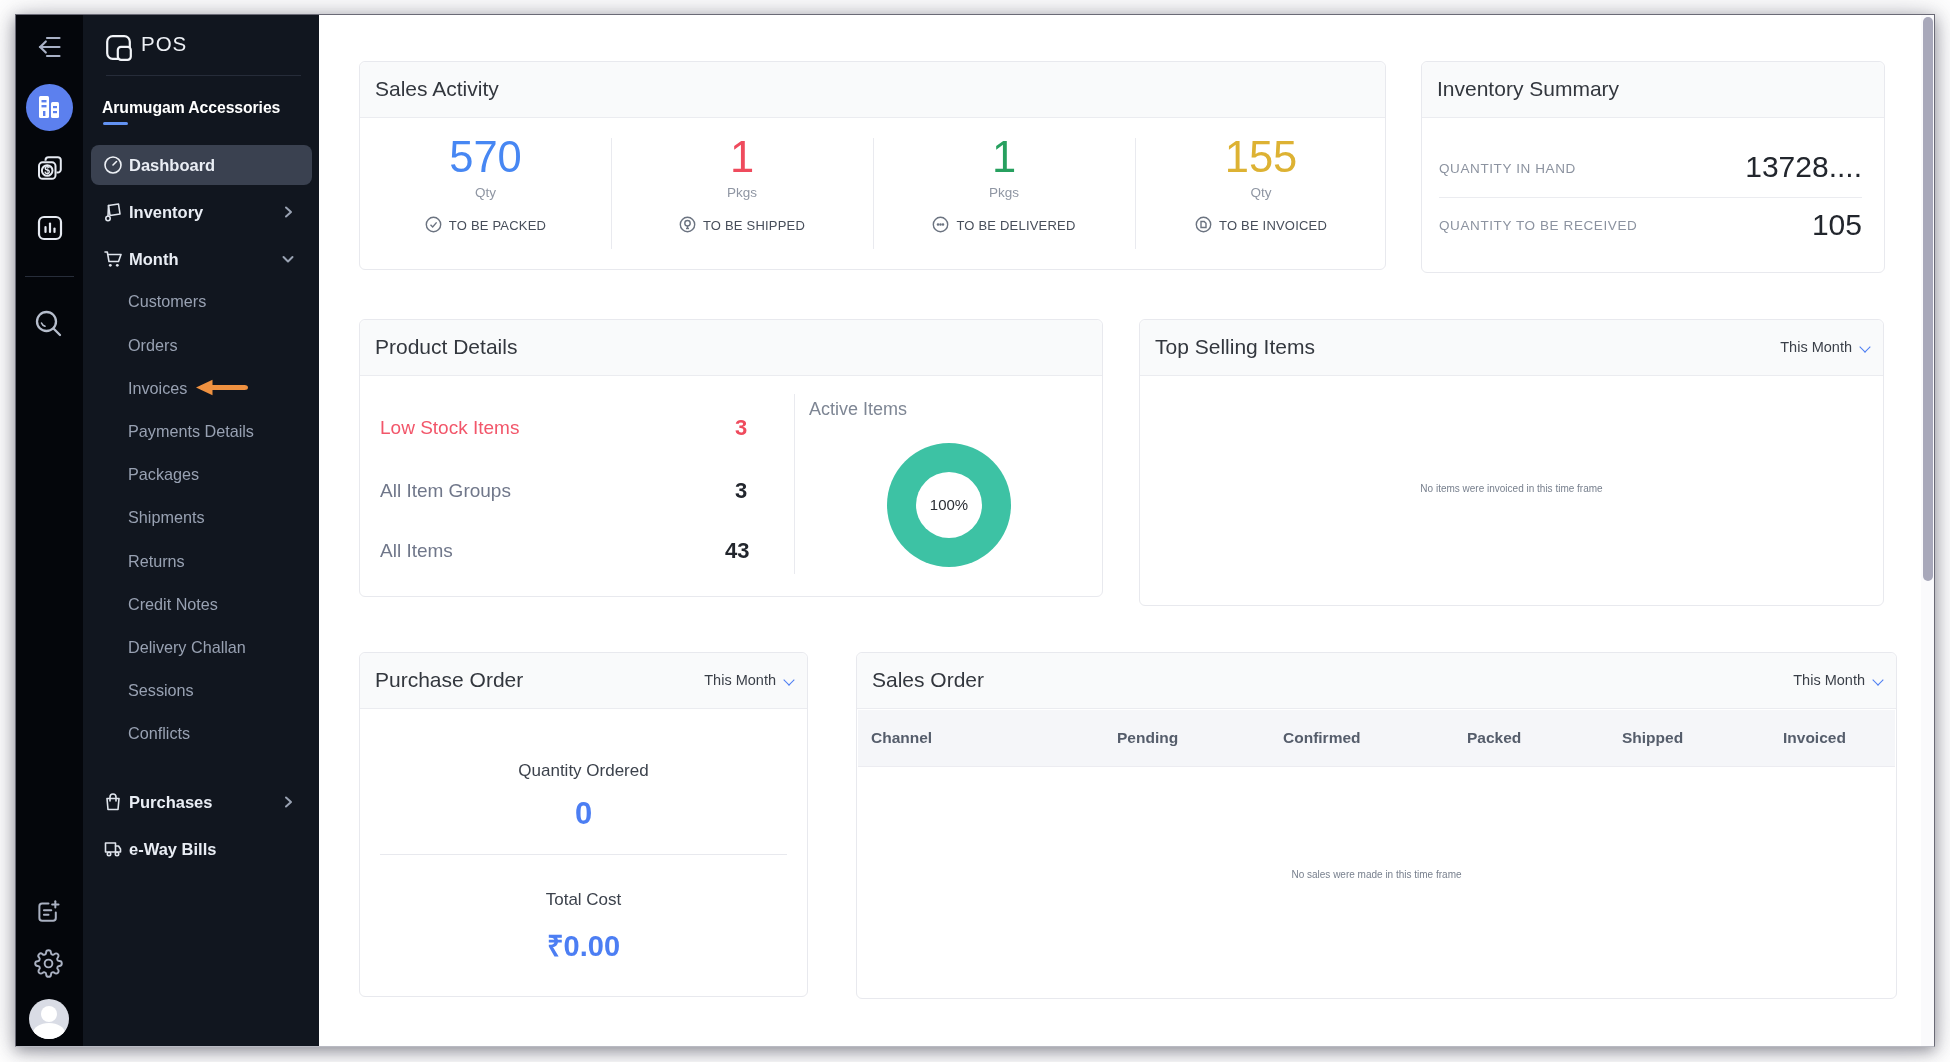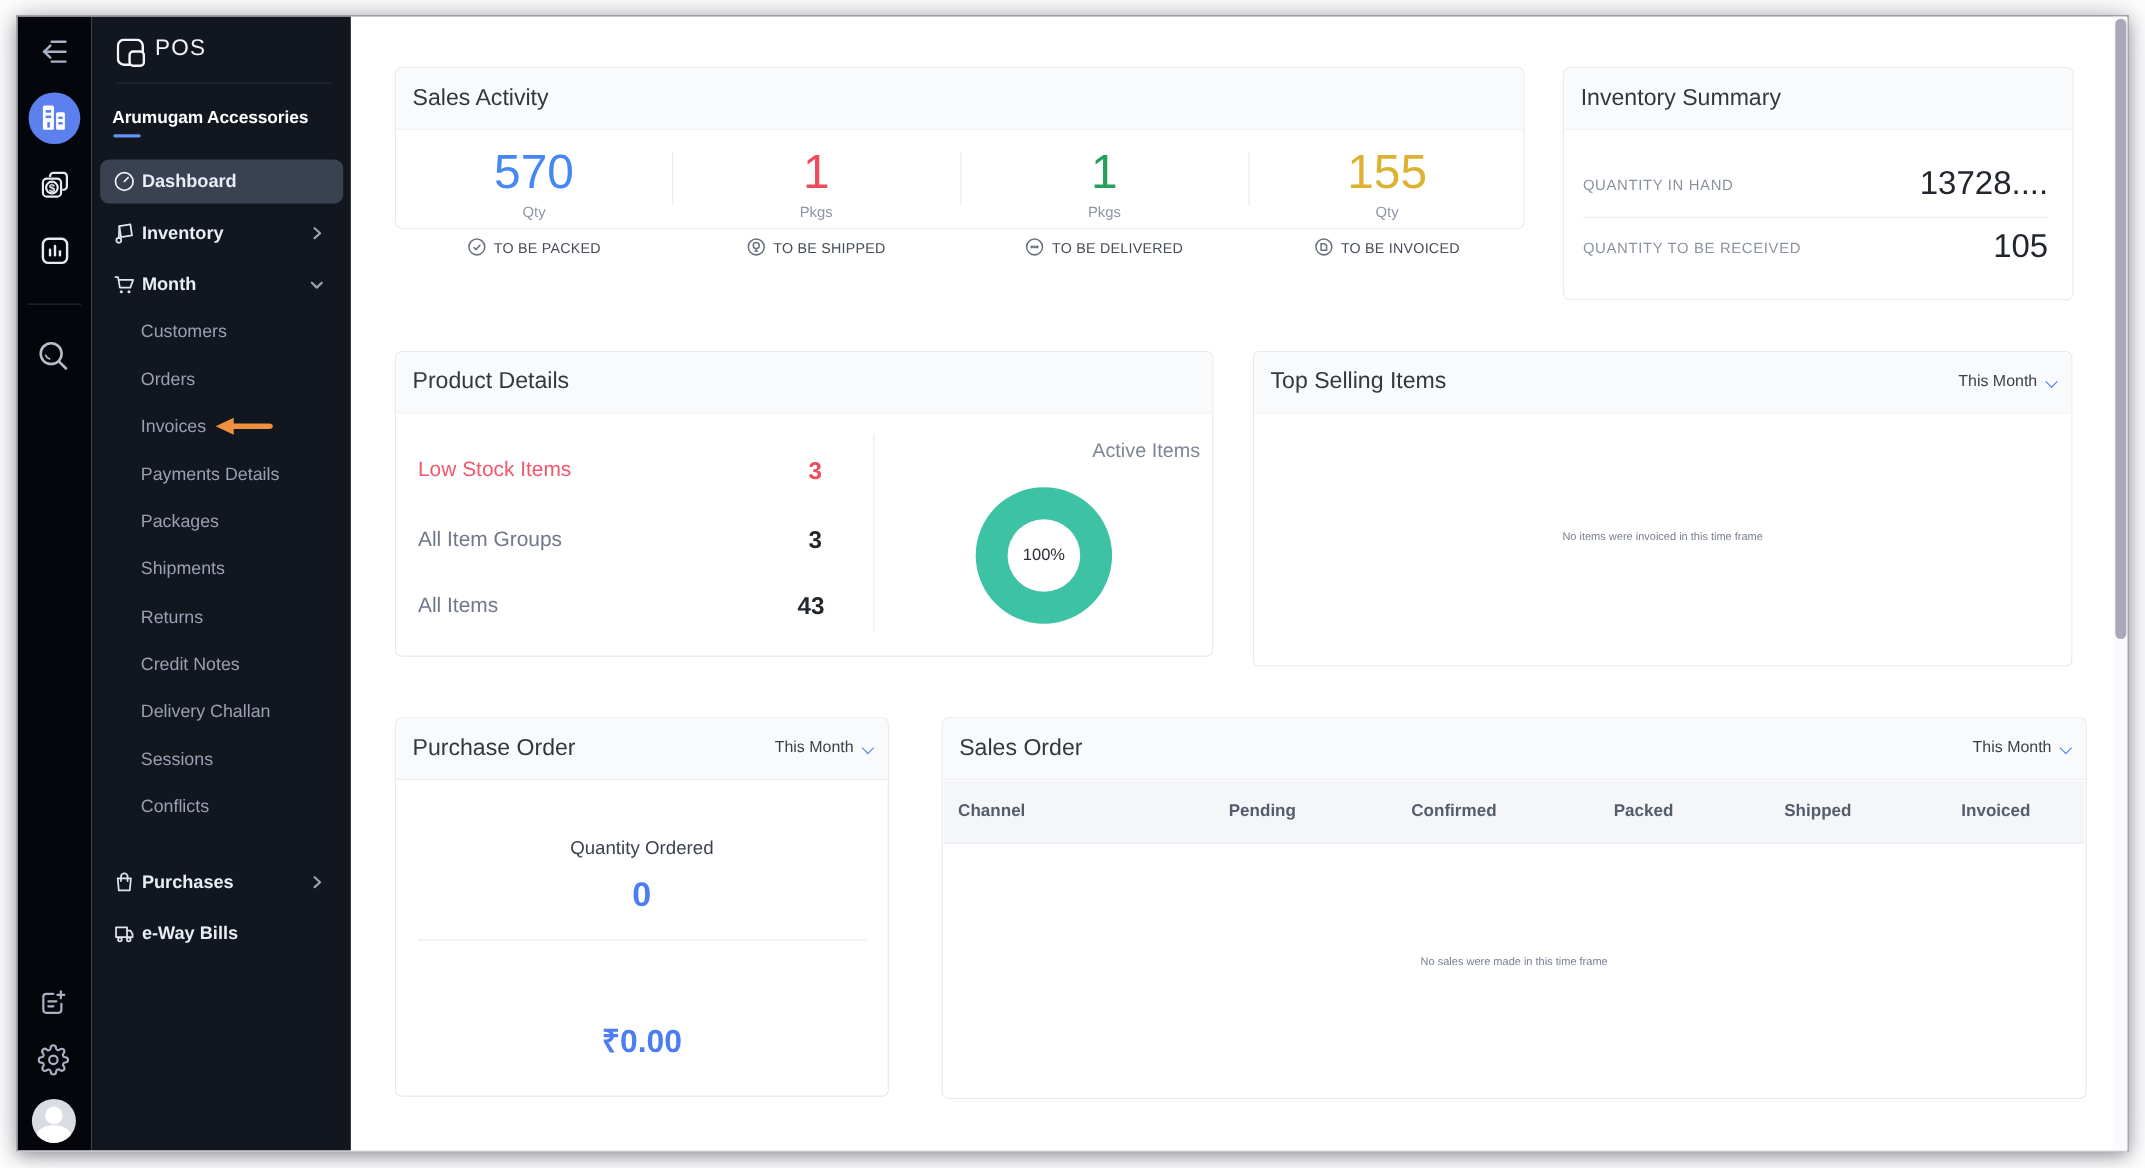--- a/index.html
+++ b/index.html
@@ -194,21 +194,21 @@
         <path d="M12.5 7 h3 l2 3 v3 h-5"></path>
         <circle cx="6" cy="15" r="1.7"></circle>
           <circle cx="14" cy="15" r="1.7"></circle>
       </svg>
       <span class="txt">e-Way Bills</span>
     </div>
   </div>
 
   <div id="content">
 
-    <div class="card" style="left:40px; top:46px; width:1027px; height:147px;">
+    <div class="card" style="left:40px; top:46px; width:1027px; height:209px;">
       <div class="chead">
           <div class="ctitle">Sales Activity</div>
         </div>
       <div class="sdiv" style="left:251px; top:76px; bottom:20px;"></div>
       <div class="sdiv" style="left:513px; top:76px; bottom:20px;"></div>
       <div class="sdiv" style="left:775px; top:76px; bottom:20px;"></div>
       <div class="stat" style="left:0; top:56px; width:251px;">
         <div class="num" style="color:#4787f3;">570</div>
         <div class="unit">Qty</div>
         <div class="lbl"><svg width="17" height="17" viewBox="0 0 17 17" style="vertical-align:-3px; margin-right:7px;" fill="none" stroke="#6b7380" stroke-width="1.4">
@@ -261,21 +261,21 @@
       <div class="chead">
           <div class="ctitle">Product Details</div>
         </div>
       <div class="sdiv" style="left:434px; top:74px; bottom:22px;"></div>
       <div class="pdlbl" style="color:#f2566a; top:97px;">Low Stock Items</div>
       <div class="pdval" style="left:375px; top:95px; color:#ef4b5d;">3</div>
       <div class="pdlbl" style="top:160px;">All Item Groups</div>
       <div class="pdval" style="left:375px; top:158px;">3</div>
       <div class="pdlbl" style="top:220px;">All Items</div>
       <div class="pdval" style="left:365px; top:218px;">43</div>
-      <div style="position:absolute; left:449px; top:79px; width:282px; text-align:right; font-size:18px; color:#7e8694;">Active Items</div>
+      <div style="position:absolute; left:449px; top:79px; width:282px; text-align:left; font-size:18px; color:#7e8694;">Active Items</div>
       <div style="position:absolute; left:527px; top:123px; width:124px; height:124px; border-radius:50%;
         background:conic-gradient(#3dc2a4 0 100%); display:flex; align-items:center; justify-content:center;">
         <div style="width:66px; height:66px; border-radius:50%; background:#fff; text-align:center; line-height:66px; font-size:15px; color:#2b2f36;">100%</div>
       </div>
     </div>
 
     <div class="card" style="left:820px; top:304px; width:745px; height:287px;">
       <div class="chead">
           <div class="ctitle">Top Selling Items</div>
           <div class="tmonth">This Month</div>
@@ -284,20 +284,21 @@
     </div>
 
     <div class="card" style="left:40px; top:637px; width:449px; height:345px;">
       <div class="chead">
           <div class="ctitle">Purchase Order</div>
           <div class="tmonth">This Month</div>
         </div>
       <div style="position:absolute; top:108px; width:100%; text-align:center; font-size:17px; color:#3c424c;">Quantity Ordered</div>
       <div style="position:absolute; top:143px; width:100%; text-align:center; font-size:31px; font-weight:bold; color:#4c7ef3;">0</div>
       <div style="position:absolute; left:20px; right:20px; top:201px; height:1px; background:#e8e9ee;"></div>
+      <div style="position:absolute; top:237px; width:100%; text-align:center; font-size:17px; color:#3c424c;">Total Cost</div>
       <div style="position:absolute; top:272px; width:100%; text-align:center; font-size:29px; font-weight:bold; color:#4c7ef3;">₹0.00</div>
     </div>
 
     <div class="card" style="left:525px; top:637px; width:1041px; height:347px;margin-left:12px;">
       <div class="chead">
           <div class="ctitle">Sales Order</div>
           <div class="tmonth">This Month</div>
         </div>
       <div class="sohead">
         <div class="soh" style="left:13px;">Channel</div>

